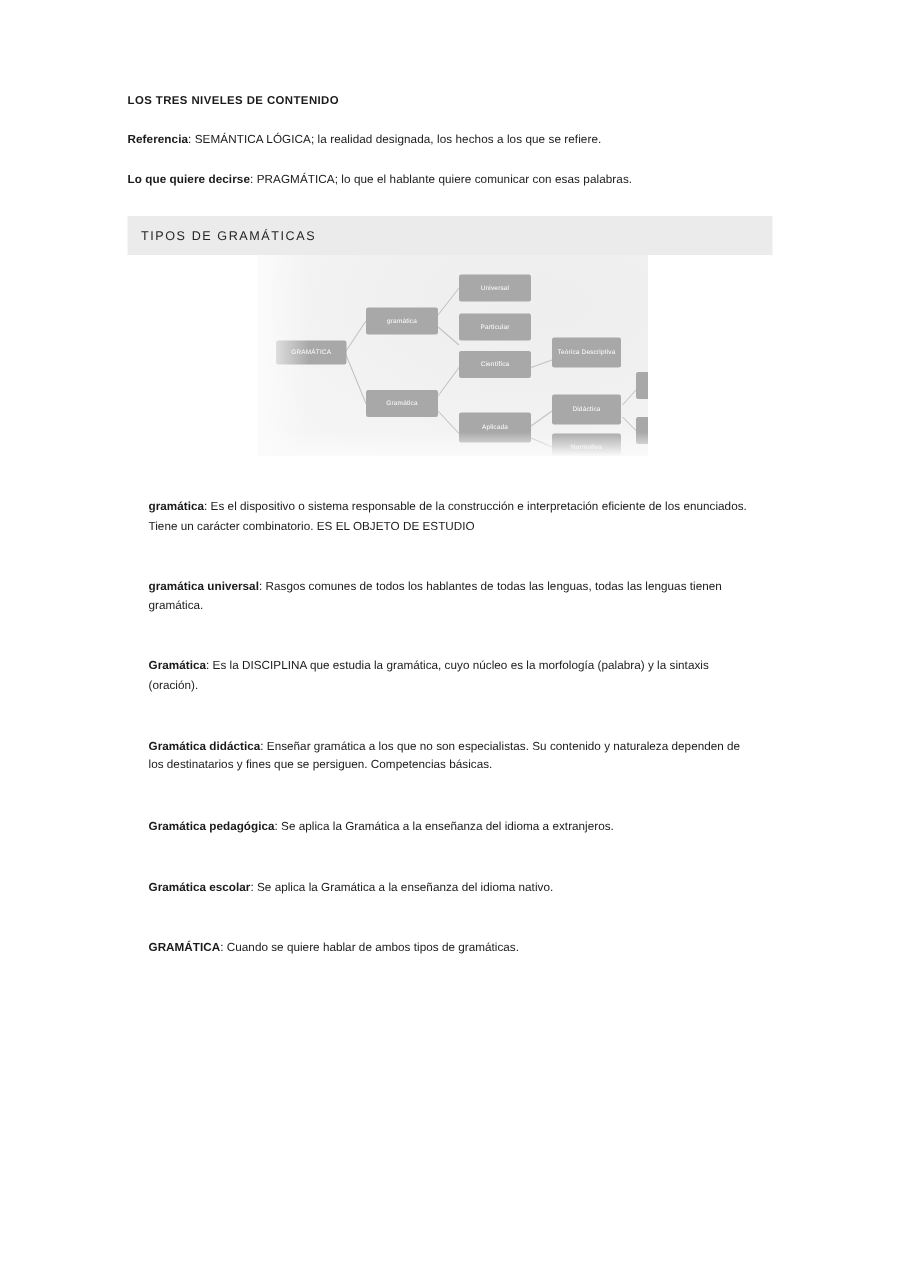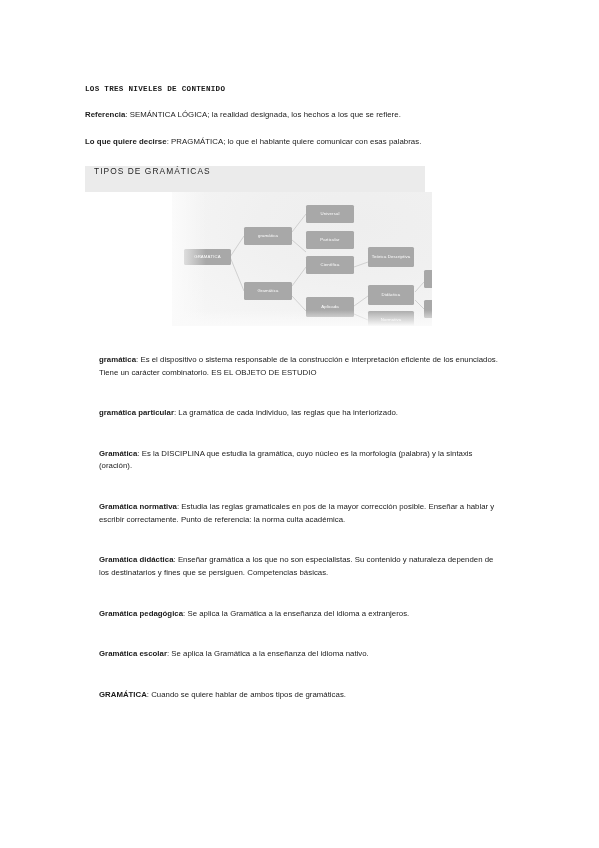--- a/index.html
+++ b/index.html
@@ -14,39 +14,38 @@
   .page{
     position:absolute;
     left:85px; top:0;
     width:430px;
   }
   .doc-title{
     font-size:7.6px;
     letter-spacing:.28px;
     color:#1a1a1a;
     margin:0;
-    padding-top:84px;
+    padding-top:62px;
     line-height:1.35;
-    font-family:Liberation Mono, monospace;
   }
   .lead-block{
     font-size:7.8px;
     line-height:1.52;
     margin:0;
     padding-top:15px;
     letter-spacing:.05px;
   }
   .lead-block b{font-weight:bold;}
   .section-band{
     margin-top:18px;
-    width:340px;
+    width:430px;
     height:26px;
     background:#ebebeb;
     display:flex;
-    align-items:flex-start;
+    align-items:center;
   }
   .section-band .band-text{
     font-size:8.4px;
     letter-spacing:1.05px;
     color:#262626;
     padding-left:9px;
   }
   
   .diagram-wrap{
     position:relative;
@@ -153,34 +152,31 @@
     <div class="node" style="left:252px; top:108px; width:46px; height:18px;">Escolar</div>
 
     <div class="fade-l"></div>
     <div class="fade-b"></div>
   </div>
 
   <p class="para body-start">
     <b>gramática</b><span>: </span><span>Es el dispositivo o sistema responsable de la construcción e interpretación eficiente de los enunciados. Tiene un carácter combinatorio. ES EL OBJETO DE ESTUDIO</span>
   </p>
 
+  <p class="para">
+    <b>gramática universal</b><span>: </span><span>Rasgos comunes de todos los hablantes de todas las lenguas, todas las lenguas tienen gramática.</span>
+  </p>
 
-  <p class="para">
-    <b>gramática particular</b><span>: </span><span>La gramática de cada individuo, las reglas que ha interiorizado.</span>
-  </p>
 
   <p class="para">
     <b>Gramática</b><span>: </span><span>Es la DISCIPLINA que estudia la gramática, cuyo núcleo es la morfología (palabra) y la sintaxis (oración).</span>
   </p>
 
 
 
-  <p class="para">
-    <b>Gramática normativa</b><span>: </span><span>Estudia las reglas gramaticales en pos de la mayor corrección posible. Enseñar a hablar y escribir correctamente. Punto de referencia: la norma culta académica.</span>
-  </p>
 
   <p class="para">
     <b>Gramática didáctica</b><span>: </span><span>Enseñar gramática a los que no son especialistas. Su contenido y naturaleza dependen de los destinatarios y fines que se persiguen. Competencias básicas.</span>
   </p>
 
   <p class="para">
     <b>Gramática pedagógica</b><span>: </span><span>Se aplica la Gramática a la enseñanza del idioma a extranjeros.</span>
   </p>
 
   <p class="para">

